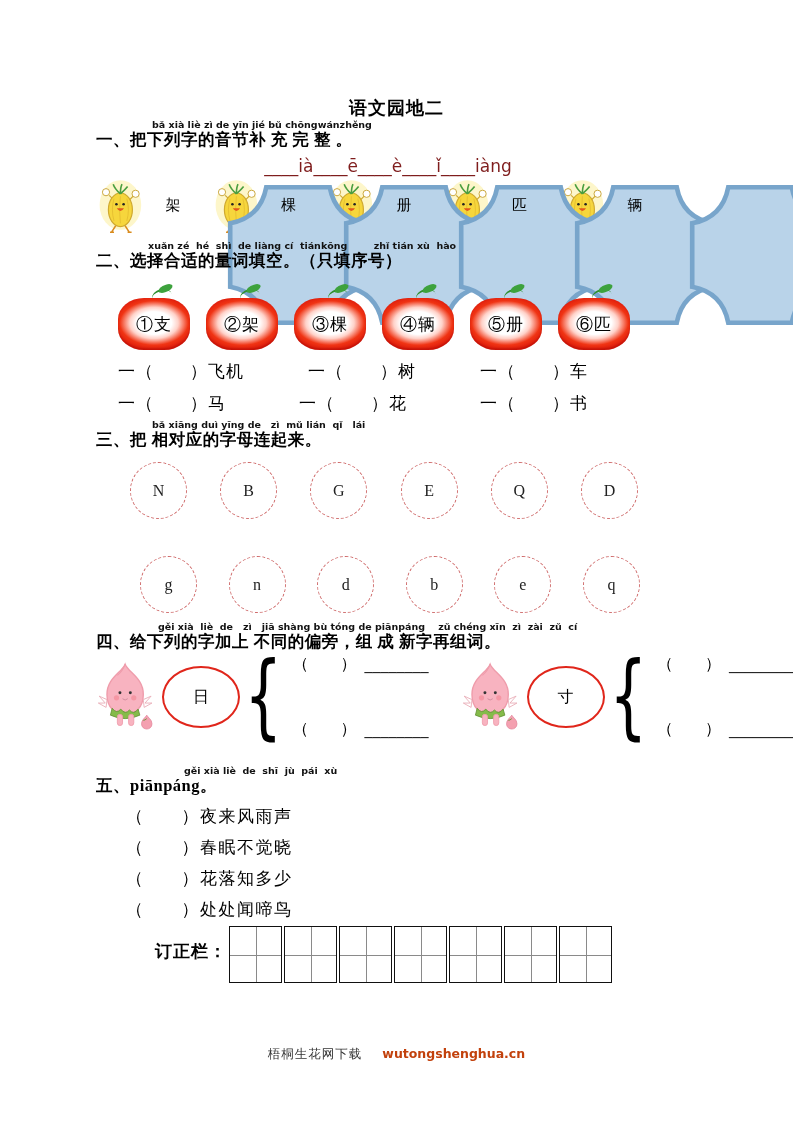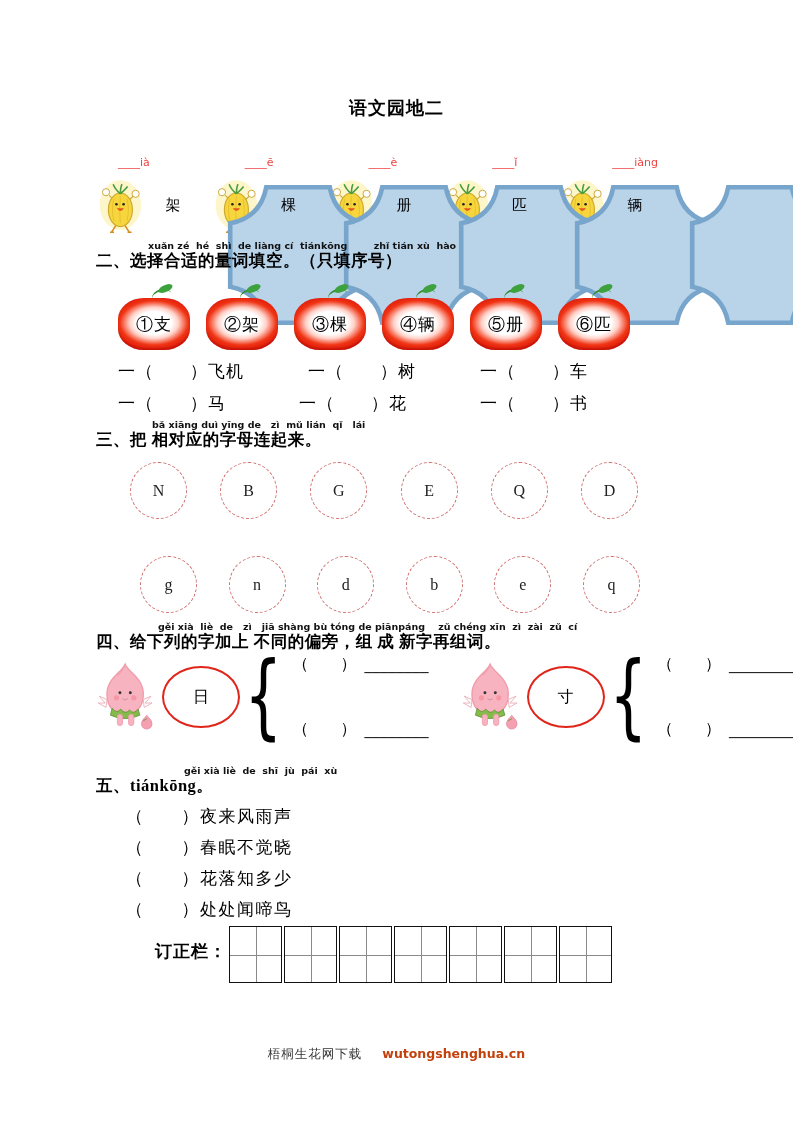--- a/index.html
+++ b/index.html
@@ -8,22 +8,22 @@
   .abs{position:absolute;}
 
   
   .worksheet-title{top:96px;left:0;right:0;text-align:center;font-size:18px;font-weight:bold;letter-spacing:1px;}
   .sec-head{left:96px;}
   .pinyin{font-family:"DejaVu Sans",sans-serif;font-size:9.5px;font-weight:bold;color:#111;
           letter-spacing:0px;line-height:10px;white-space:pre;}
   .sec-title{font-size:16.5px;font-weight:bold;letter-spacing:0.5px;line-height:20px;white-space:pre;}
 
   
-  .blank-row{top:156px;left:118px;width:540px;display:flex;justify-content:space-between;
-             font-size:11px;color:#ef4444;font-family:"DejaVu Sans",sans-serif;}
+  .blank-row{top:156px;left:118px;width:540px;display:flex;justify-content:center;
+             font-size:17px;color:#7f1d1d;font-family:"DejaVu Sans",sans-serif;}
   
   .chick-row{top:176px;left:98px;width:562px;display:flex;justify-content:space-between;}
   .chick-group{display:flex;align-items:center;}
   .chick-svg{width:48px;height:58px;}
   .badge{position:relative;width:50px;height:50px;margin-left:2px;}
   .badge svg{position:absolute;inset:0;}
   .badge .ch{position:absolute;inset:0;display:flex;align-items:center;justify-content:center;
              font-size:15px;}
 
   
@@ -113,20 +113,24 @@
       <path d="M61 64 c-1.5 3 -6 5 -6 10 c0 4 3 6 6 6 c3 0 6 -2 6 -6 c0 -5 -4.5 -7 -6 -10 z" fill="#f4a0b0" stroke="#e58ba0" stroke-width="1"></path>
       <path d="M61 68 q-2 2 -4 2" stroke="#649336" stroke-width="1" fill="none"></path>
     </symbol>
   </defs>
 </svg>
 
 <div class="page">
 
   <div class="abs worksheet-title">语文园地二</div>
 
+  <div class="abs sec-head" style="top:120px;">
+    <div class="pinyin" style="margin-left:56px;">bǎ xià liè zì de yīn jié bǔ chōngwánzhěng</div>
+    <div class="sec-title">一、把下列字的音节补 充 完 整 。</div>
+  </div>
 
   <div class="abs blank-row">
     <span>____ià</span>
     <span>____ē</span>
     <span>____è</span>
     <span>____ǐ</span>
     <span>____iàng</span>
   </div>
 
   <div class="abs chick-row">
@@ -324,21 +328,21 @@
         <div class="s4line">
           <span>（　　）</span>
           <span class="blank">__________</span>
         </div>
       </div>
     </div>
   </div>
 
   <div class="abs sec-head" style="top:766px;">
     <div class="pinyin" style="margin-left:88px;">gěi xià liè  de  shī  jù  pái  xù</div>
-    <div class="sec-title">五、tiánkōng。</div>
+    <div class="sec-title">五、piānpáng。</div>
   </div>
 
   <div class="abs poem">
     <div>（　　）夜来风雨声</div>
     <div>（　　）春眠不觉晓</div>
     <div>（　　）花落知多少</div>
     <div>（　　）处处闻啼鸟</div>
   </div>
 
   <div class="abs correction-label">订正栏：</div>

